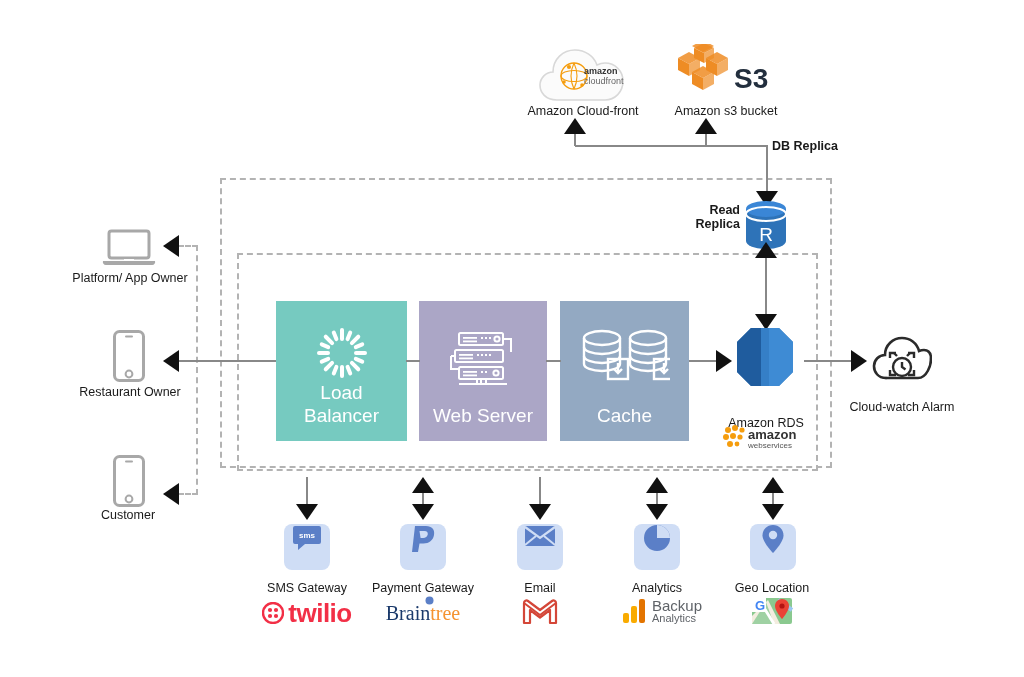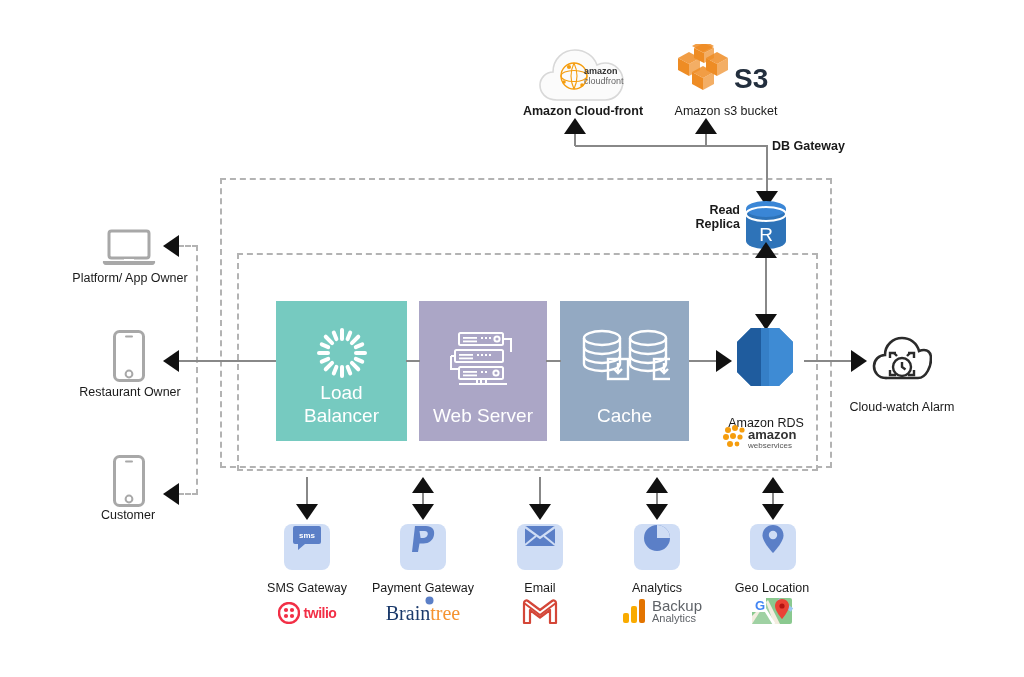--- a/index.html
+++ b/index.html
@@ -86,21 +86,21 @@
     white-space: nowrap;
     font-family: "Liberation Sans", sans-serif;
   }
   .brandwrap {
     position: absolute;
     display: flex; align-items: center; justify-content: center;
     white-space: nowrap;
   }
 
   
-  .twilio-txt { color:#F22F46; font-weight:bold; font-size:14px; letter-spacing:-0.5px; }
+  .twilio-txt { color:#F22F46; font-weight:bold; font-size:26px; letter-spacing:-0.5px; }
   .bt-brain { color:#1b3a6b; font-size:20px; font-family:"Liberation Serif", serif; }
   .bt-tree  { color:#f59331; font-size:20px; font-family:"Liberation Serif", serif; }
   .ga-txt1 { color:#5f6368; font-size:15px; line-height:1; }
   .ga-txt2 { color:#5f6368; font-size:11px; line-height:1; }
 </style>
 </head>
 <body>
 
 <div id="canvas">
 
@@ -114,21 +114,21 @@
       <ellipse cx="37" cy="32" rx="13" ry="5.5" fill="none" stroke="#F59D0E" stroke-width="1.1"></ellipse>
       <path d="M37 19 Q31 32 37 45" fill="none" stroke="#F59D0E" stroke-width="1.1"></path>
       <path d="M37 19 Q43 32 37 45" fill="none" stroke="#F59D0E" stroke-width="1.1"></path>
       <circle cx="32" cy="23" r="2.1" fill="#F59D0E"></circle>
       <circle cx="27" cy="38" r="1.8" fill="#F59D0E"></circle>
       <circle cx="45" cy="41" r="1.8" fill="#F59D0E"></circle>
       <text x="47" y="30" font-family="Liberation Sans, sans-serif" font-size="9" font-weight="bold" fill="#333">amazon</text>
       <text x="47" y="40" font-family="Liberation Sans, sans-serif" font-size="9" fill="#666">cloudfront</text>
     </svg>
   </div>
-  <div class="lbl" style="left:504px; top:104px; width:158px;font-weight:bold;">Amazon Cloud-front</div>
+  <div class="lbl" style="left:504px; top:104px; width:158px;">Amazon Cloud-front</div>
 
   <div class="abs" style="left:672px; top:44px; width:110px; height:58px;">
     <svg width="110" height="58" viewBox="0 0 110 58">
       <g fill="#EE8C24">
         <path d="M20 28 l11-6 11 6 -11 6z" opacity="0.85"></path>
         <path d="M20 28 v12 l11 6 v-12z"></path>
         <path d="M42 28 v12 l-11 6 v-12z" opacity="0.7"></path>
         <path d="M6 14 l11-6 11 6 -11 6z" opacity="0.85"></path>
         <path d="M6 14 v12 l11 6 v-12z"></path>
         <path d="M28 14 v12 l-11 6 v-12z" opacity="0.7"></path>
@@ -150,21 +150,21 @@
   <div class="hline" style="left:575px; top:145px; width:192px;"></div>
 
   <div class="vline" style="left:574px; top:132px; height:14px;"></div>
   <div class="arrow arr-up" style="left:564px; top:118px;"></div>
 
   <div class="vline" style="left:705px; top:132px; height:14px;"></div>
   <div class="arrow arr-up" style="left:695px; top:118px;"></div>
 
   <div class="vline" style="left:766px; top:145px; height:48px;"></div>
   <div class="arrow arr-down" style="left:756px; top:191px;"></div>
-  <div class="lbl bold" style="left:772px; top:139px;">DB Gateway</div>
+  <div class="lbl bold" style="left:772px; top:139px;">DB Replica</div>
 
   <div class="abs" style="left:744px; top:199px; width:44px; height:52px;">
     <svg width="44" height="52" viewBox="0 0 44 52">
       <path d="M2 10 v32 a20 8 0 0 0 40 0 v-32z" fill="#2E73B8"></path>
       <ellipse cx="22" cy="10" rx="20" ry="8" fill="#3A86D6"></ellipse>
       <ellipse cx="22" cy="15" rx="20" ry="7" fill="none" stroke="#ffffff" stroke-width="2"></ellipse>
       <text x="22" y="42" text-anchor="middle" font-family="Liberation Sans, sans-serif" font-size="19" fill="#ffffff">R</text>
     </svg>
   </div>
   <div class="lbl bold" style="left:694px; top:203px; width:46px; text-align:right;">

